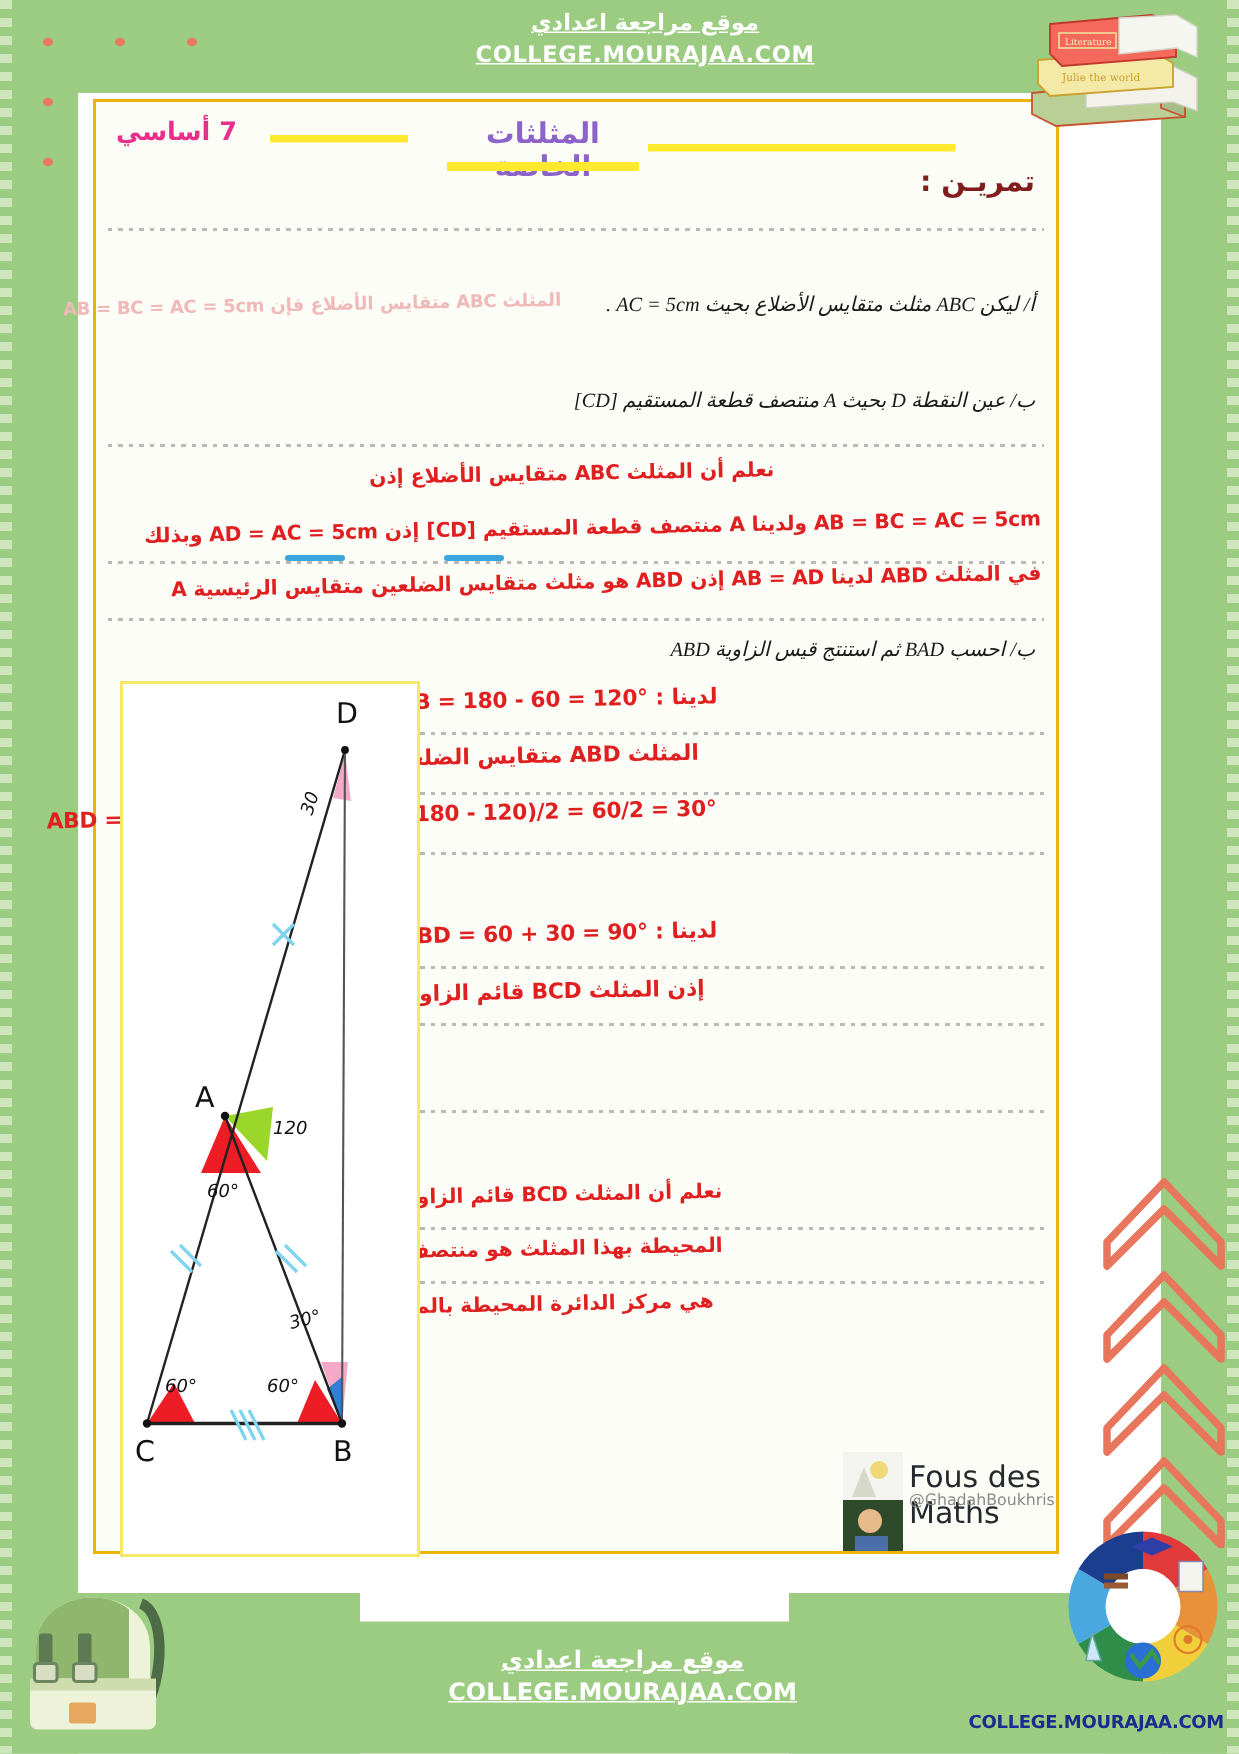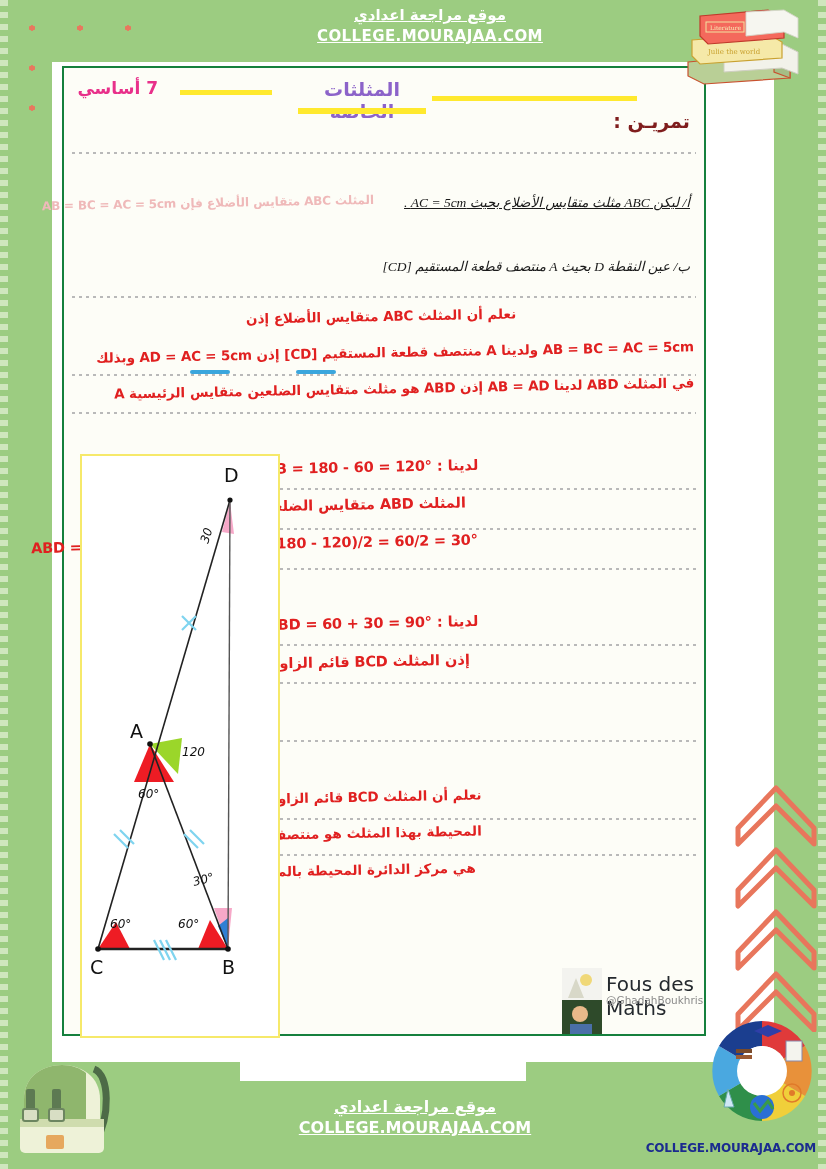--- a/index.html
+++ b/index.html
@@ -37,21 +37,21 @@
   .hdr-txt{position:absolute;left:280px;top:6px;width:300px;text-align:center;color:#ffffff;z-index:12;}
   .hdr-ar{font-size:15px;font-weight:bold;text-decoration:underline;letter-spacing:.5px;direction:rtl;}
   .hdr-en{font-size:15px;font-weight:bold;text-decoration:underline;letter-spacing:.4px;margin-top:3px;
           font-family:"DejaVu Sans",sans-serif;}
 
   
   .books{position:absolute;right:22px;top:4px;width:140px;height:84px;z-index:13;}
 
   
   .ws{position:absolute;left:62px;top:66px;width:640px;height:966px;background:#fdfdf7;
-      border:2px solid #15803d;}
+      border:2px solid #eab308;}
   .ws-inner{position:absolute;inset:0;}
 
   
   .grade{position:absolute;right:546px;top:10px;font-size:17px;font-weight:bold;color:#e8308a;
          direction:rtl;font-family:"DejaVu Sans",sans-serif;}
   .rule-l{position:absolute;left:116px;top:22px;width:92px;height:5px;background:#ffe92e;}
   .rule-r{position:absolute;left:368px;top:28px;width:205px;height:5px;background:#ffe92e;}
   .title{position:absolute;left:228px;top:10px;width:140px;text-align:center;direction:rtl;
          font-size:19px;font-weight:bold;color:#8c63c9;letter-spacing:1px;}
   .title-ul{position:absolute;left:234px;top:40px;width:128px;height:6px;background:#ffe92e;}
@@ -152,35 +152,36 @@
 
       <div class="grade">7 أساسي</div>
       <div class="rule-l"></div>
       <div class="rule-r"></div>
       <div class="title">المثلثات الخاصة</div>
       <div class="title-ul"></div>
       <div class="exo">تمريـن :</div>
 
       <div class="dotline" style="top:84px;"></div>
 
-      <div class="q" style="right:14px;top:126px;width:612px;text-decoration:underline;">أ/  ليكن ABC مثلث متقايس الأضلاع بحيث  AC = 5cm .</div>
+      <div class="q" style="right:14px;top:126px;width:612px;">أ/  ليكن ABC مثلث متقايس الأضلاع بحيث  AC = 5cm .</div>
       <div class="hw pale" style="right:330px;top:128px;font-size:12px;">المثلث ABC متقايس الأضلاع فإن AB = BC = AC = 5cm</div>
       <div class="q" style="right:14px;top:190px;width:612px;">ب/ عين النقطة D بحيث A منتصف قطعة المستقيم [CD]</div>
 
       <div class="dotline" style="top:228px;"></div>
 
       <div class="hw" style="right:188px;top:240px;font-size:13.5px;">نعلم أن المثلث ABC متقايس الأضلاع إذن</div>
       <div class="hw" style="right:10px;top:276px;font-size:13.5px;">AB = BC = AC = 5cm ولدينا A منتصف قطعة المستقيم [CD] إذن AD = AC = 5cm وبذلك</div>
       <div class="bluebar" style="left:126px;top:302px;width:40px;"></div>
       <div class="bluebar" style="left:232px;top:302px;width:40px;"></div>
       <div class="hw" style="right:10px;top:312px;font-size:13.5px;">في المثلث ABD لدينا AB = AD إذن ABD هو مثلث متقايس الضلعين متقايس الرئيسية A</div>
 
       <div class="dotline" style="top:306px;"></div>
       <div class="dotline" style="top:344px;"></div>
 
+      <div class="q" style="right:14px;top:356px;width:430px;">ب/  احسب BAD ثم استنتج قيس الزاوية ABD</div>
       <div class="hw" style="right:226px;top:392px;">لدينا : BAD = 180 - CAB = 180 - 60 = 120°</div>
       <div class="dotline" style="left:216px;width:416px;top:420px;"></div>
       <div class="hw" style="right:238px;top:430px;">المثلث ABD متقايس الضلعين رأسه الرئيسي A وإذن</div>
       <div class="dotline" style="left:216px;width:416px;top:460px;"></div>
       <div class="hw" style="right:226px;top:468px;">ABD = ADB = (180 - BAD)/2 = (180 - 120)/2 = 60/2 = 30°</div>
       <div class="dotline" style="left:216px;width:416px;top:500px;"></div>
 
       <div class="hw" style="right:226px;top:548px;">لدينا : CBD = CBA + ABD = 60 + 30 = 90°</div>
       <div class="dotline" style="left:216px;width:416px;top:576px;"></div>
       <div class="hw" style="right:234px;top:586px;">إذن المثلث BCD قائم الزاوية في B</div>

